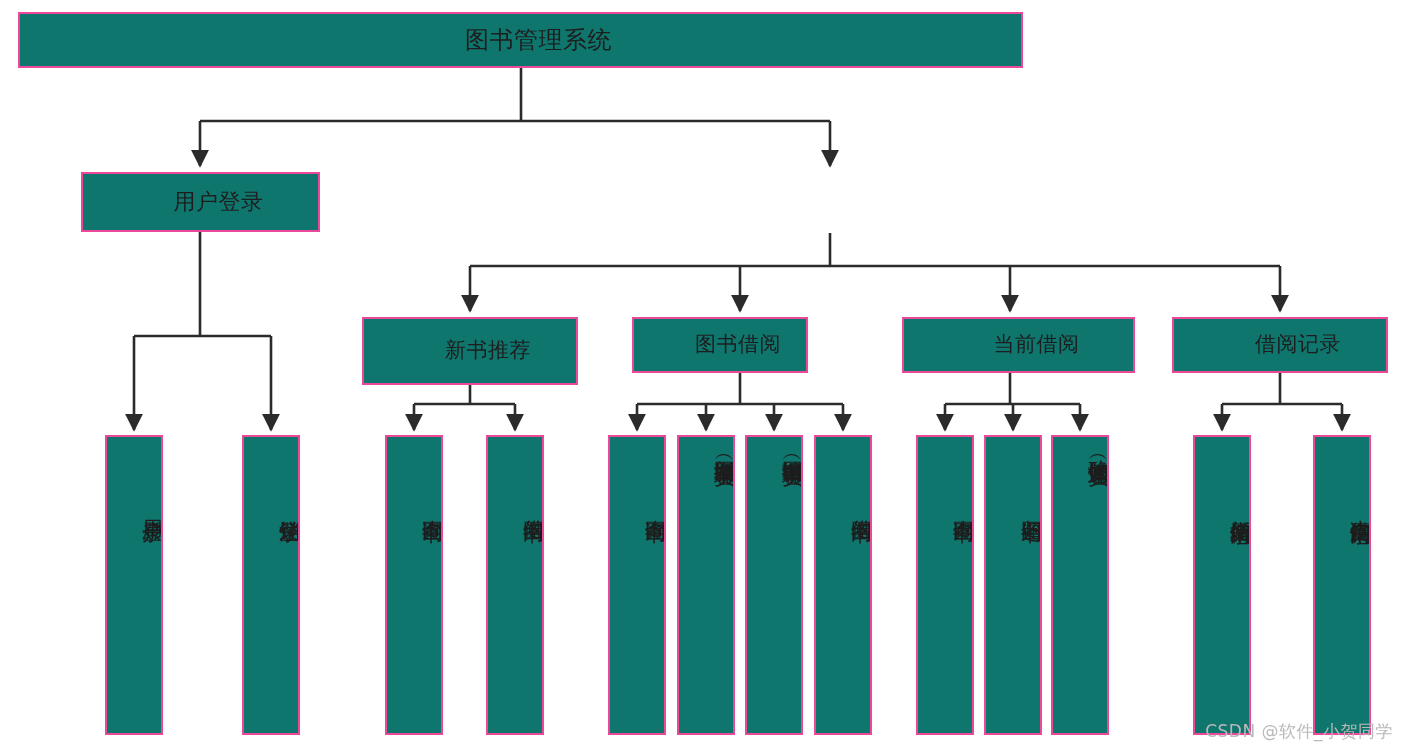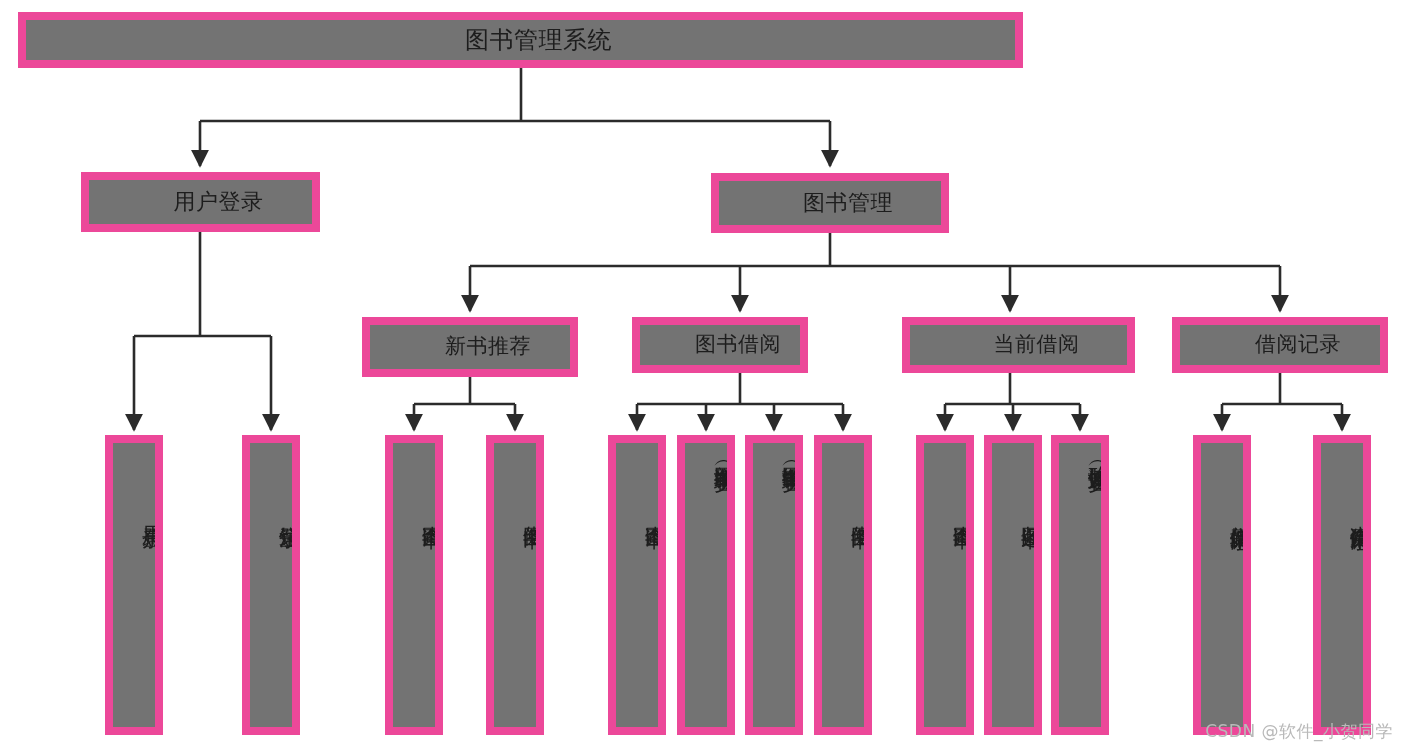--- a/index.html
+++ b/index.html
@@ -21,22 +21,22 @@
   #diagram-svg {
     position: absolute;
     left: 0;
     top: 0;
     width: 1405px;
     height: 747px;
   }
   .node-box {
     position: absolute;
     box-sizing: border-box;
-    background: #737373;
-    border: 8px solid #ec4899;
+    background: #0f766e;
+    border: 2px solid #ec4899;
     display: flex;
     align-items: center;
     justify-content: center;
     overflow: hidden;
     padding-left: 36px;
   }
   .node-label {
     color: #1d1d1d;
     text-align: center;
     line-height: 1.12;
@@ -138,25 +138,22 @@
     </g>
   </svg>
 
   <div class="node-box node-root" style="left:18px; top:12px; width:1005px; height:56px;">
     <span class="node-label">图书管理系统</span>
   </div>
 
   <div class="node-box node-l2" style="left:81px; top:172px; width:239px; height:60px;">
     <span class="node-label">用户登录</span>
   </div>
-  <div class="node-box node-l2" style="left:711px; top:173px; width:238px; height:60px;">
-    <span class="node-label">图书管理</span>
-  </div>
-
-  <div class="node-box node-l3" style="left:362px; top:317px; width:216px; height:60px;">
+
+  <div class="node-box node-l3" style="left:362px; top:317px; width:216px; height:68px;">
     <span class="node-label">新书推荐</span>
   </div>
   <div class="node-box node-l3" style="left:632px; top:317px; width:176px; height:56px;">
     <span class="node-label">图书借阅</span>
   </div>
   <div class="node-box node-l3" style="left:902px; top:317px; width:233px; height:56px;">
     <span class="node-label">当前借阅</span>
   </div>
   <div class="node-box node-l3" style="left:1172px; top:317px; width:216px; height:56px;font-family:Liberation Serif, serif;">
     <span class="node-label">借阅记录</span>

